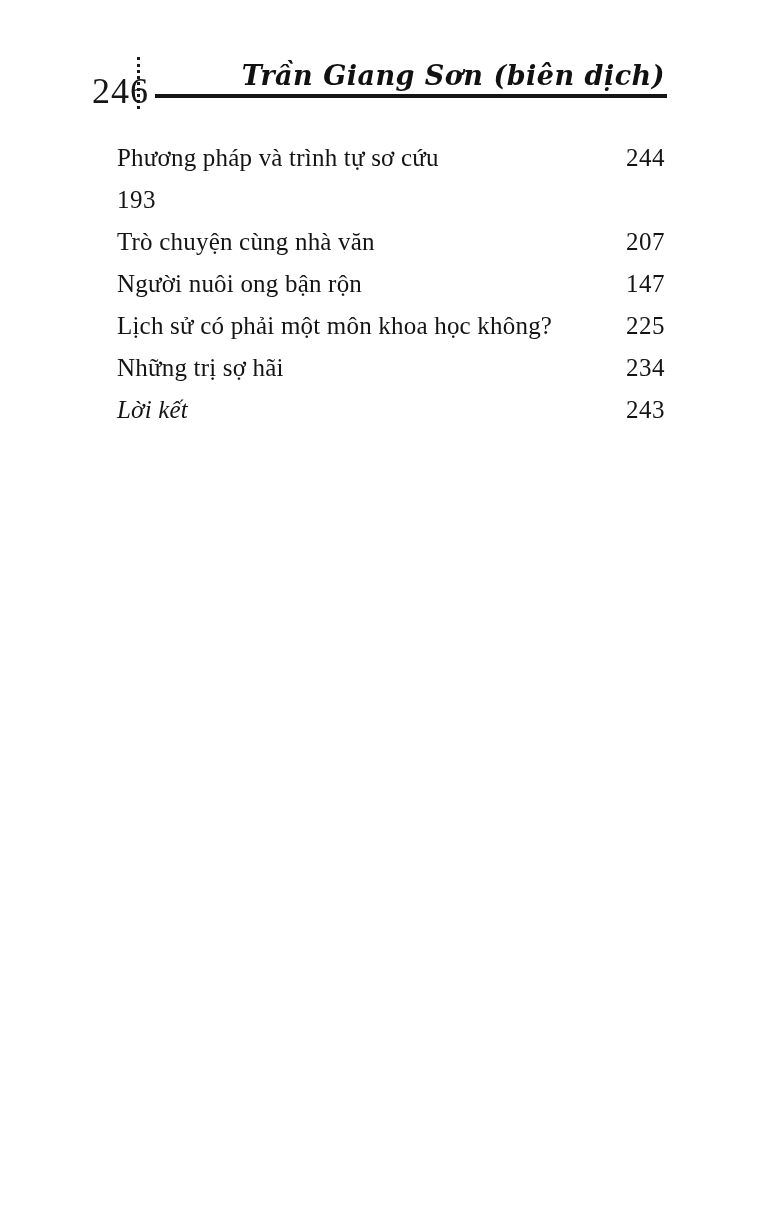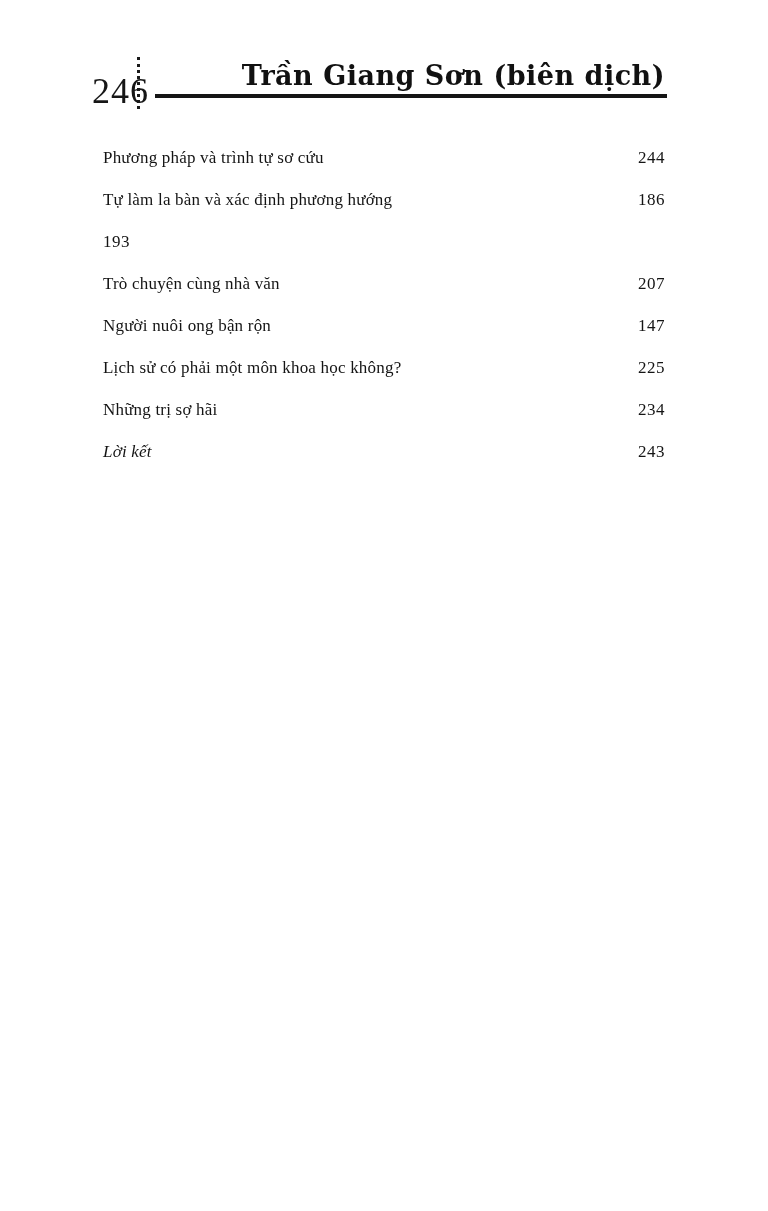--- a/index.html
+++ b/index.html
@@ -30,20 +30,21 @@
     top: 57px;
     height: 52px;
     width: 0;
     border-left: 3px dotted #1a1a1a;
   }
   .header-author {
     position: absolute;
     right: 103px;
     top: 60px;
     font-family: "DejaVu Serif", serif;
+    font-style: italic;
     font-weight: bold;
     font-size: 27px;
     letter-spacing: 0.5px;
     color: #111111;
     white-space: nowrap;
   }
   .header-rule {
     position: absolute;
     left: 155px;
     right: 101px;
@@ -60,22 +61,23 @@
     left: 103px;
     right: 103px;
     list-style: none;
   }
   .toc-row {
     display: flex;
     justify-content: space-between;
     align-items: baseline;
     height: 42px;
     line-height: 42px;
-    font-size: 17px;
+    font-size: 25px;
     color: #141414;
+    margin-left: 14px;
   }
   .toc-title { white-space: nowrap; letter-spacing: 0.2px; }
   .toc-page  { white-space: nowrap; letter-spacing: 0.5px; }
   .toc-row.italic .toc-title { font-style: italic; }
 </style>
 </head>
 <body>
 
 <div class="page">
 
@@ -83,24 +85,20 @@
     <span class="page-number">246</span>
     <span class="header-divider"></span>
     <span class="header-author">Trần Giang Sơn (biên dịch)</span>
     <div class="header-rule"></div>
   </header>
 
   <main class="toc">
     <div class="toc-row">
       <span class="toc-title">Phương pháp và trình tự sơ cứu</span>
       <span class="toc-page">244</span>
-    </div>
-    <div class="toc-row">
-      <span class="toc-title">Tự làm la bàn và xác định phương hướng</span>
-      <span class="toc-page">186</span>
     </div>
     <div class="toc-row">
       <span class="toc-page">193</span>
     </div>
     <div class="toc-row">
       <span class="toc-title">Trò chuyện cùng nhà văn</span>
       <span class="toc-page">207</span>
     </div>
     <div class="toc-row">
       <span class="toc-title">Người nuôi ong bận rộn</span>

